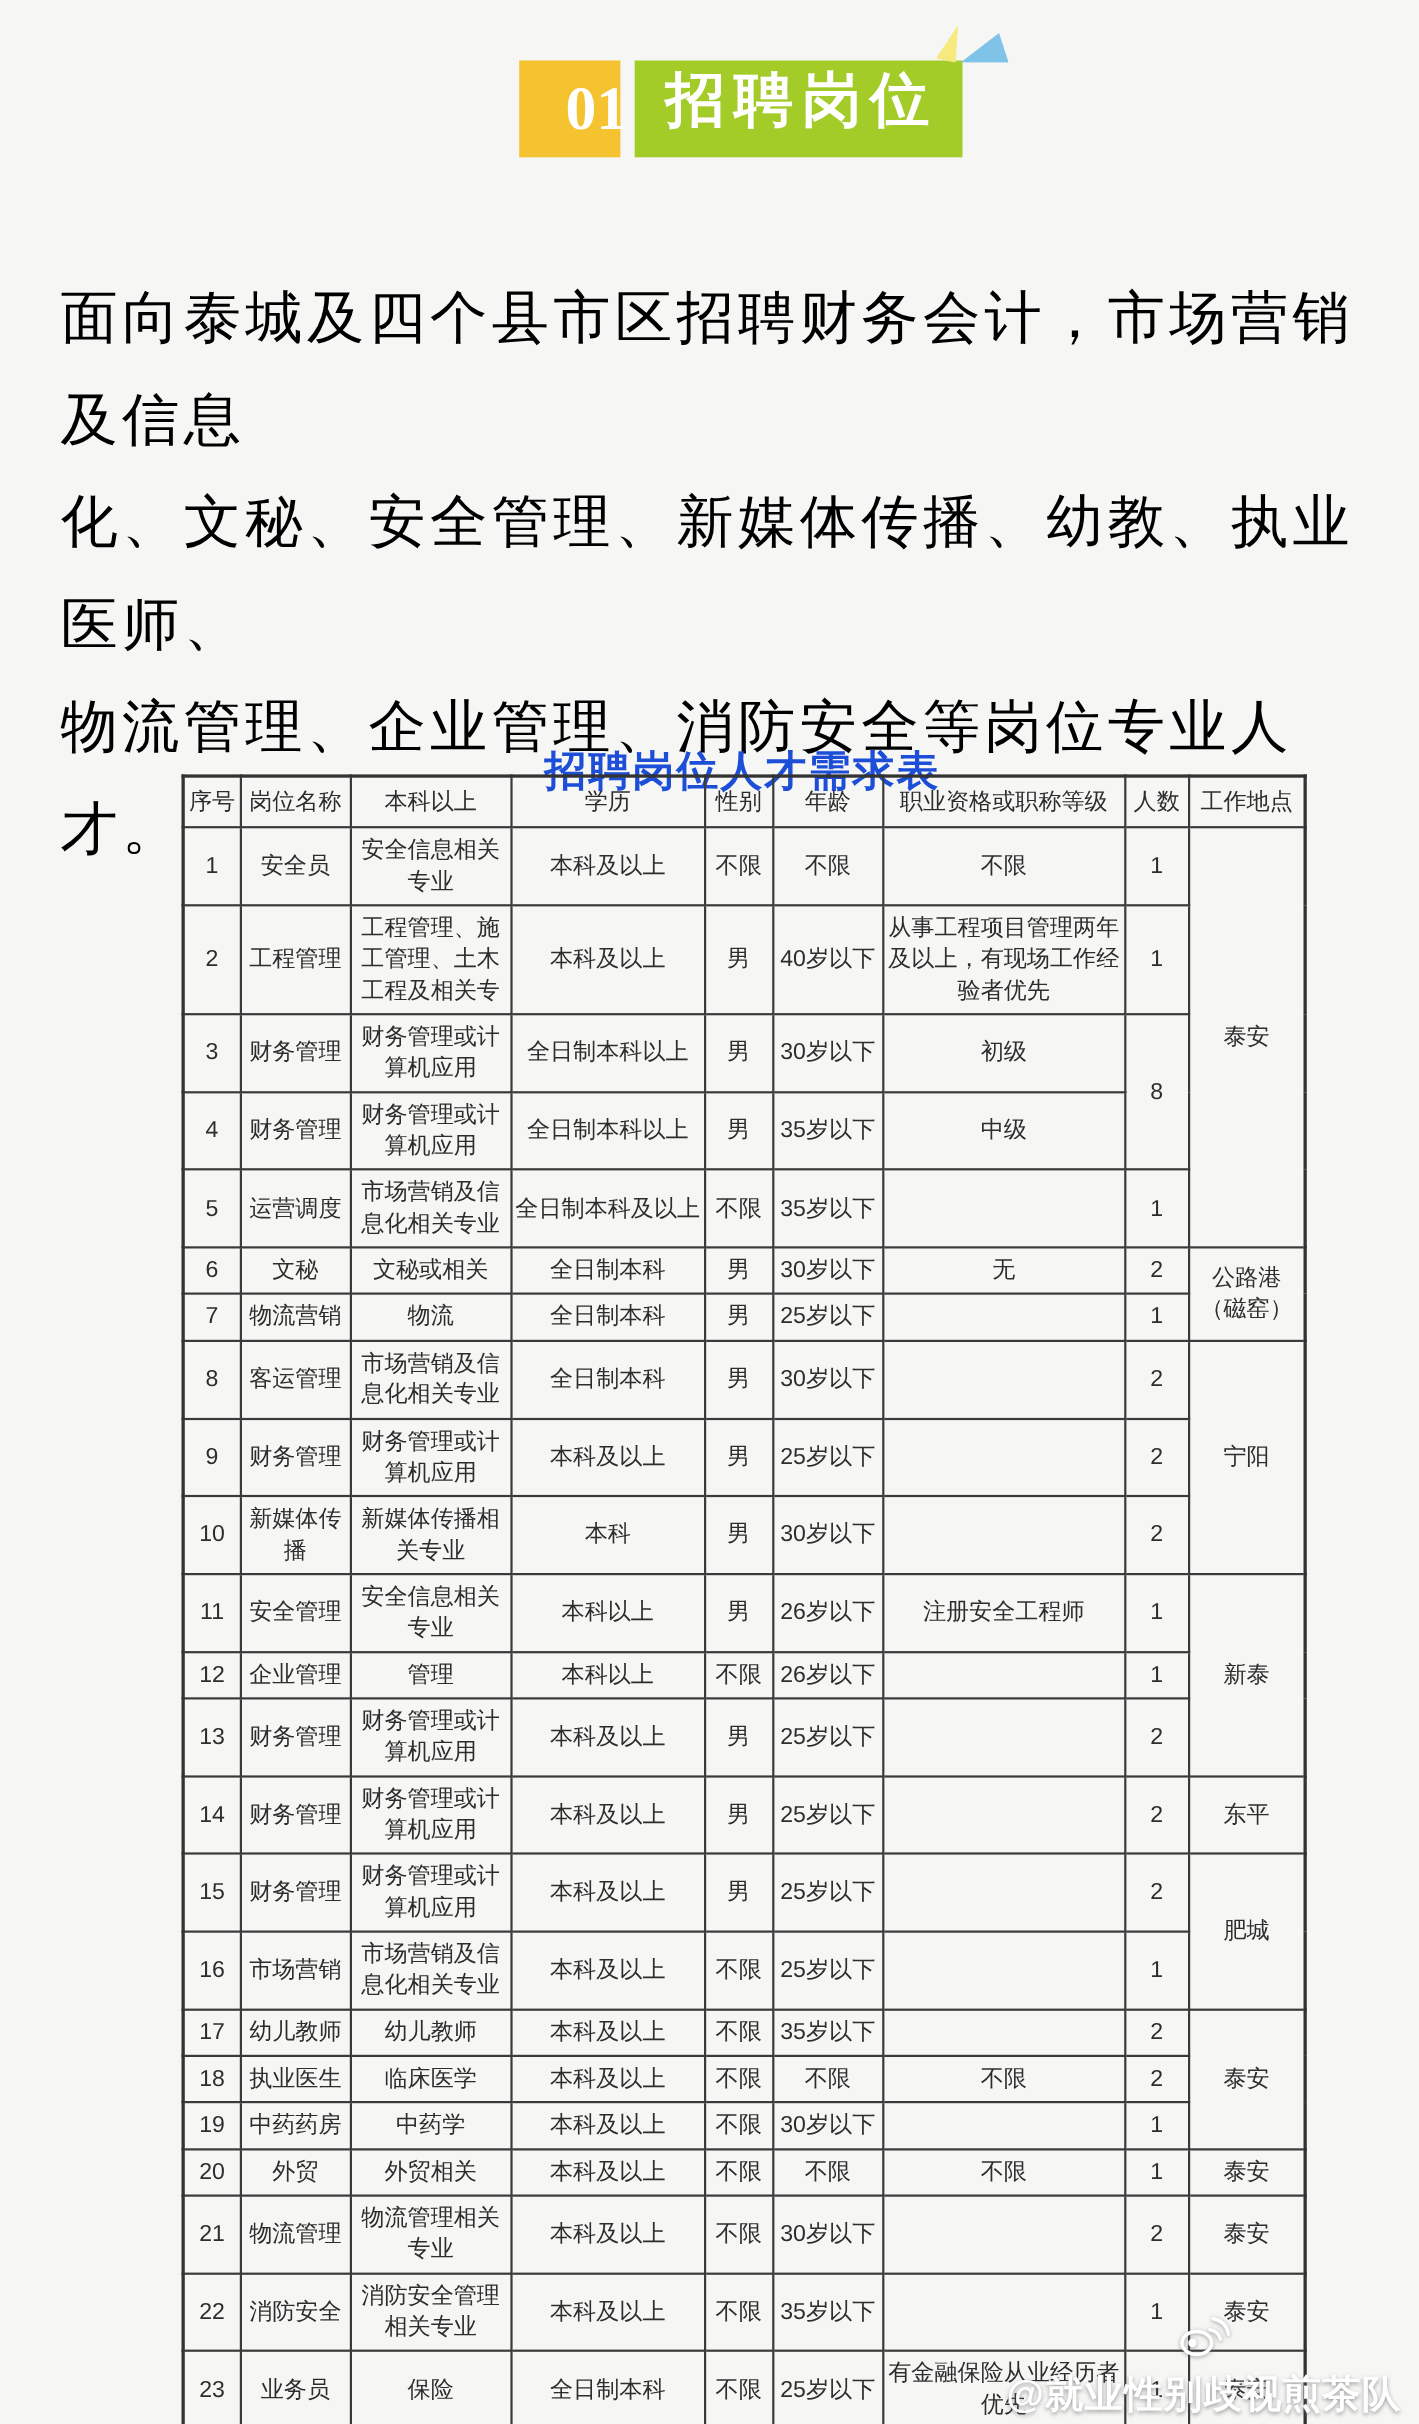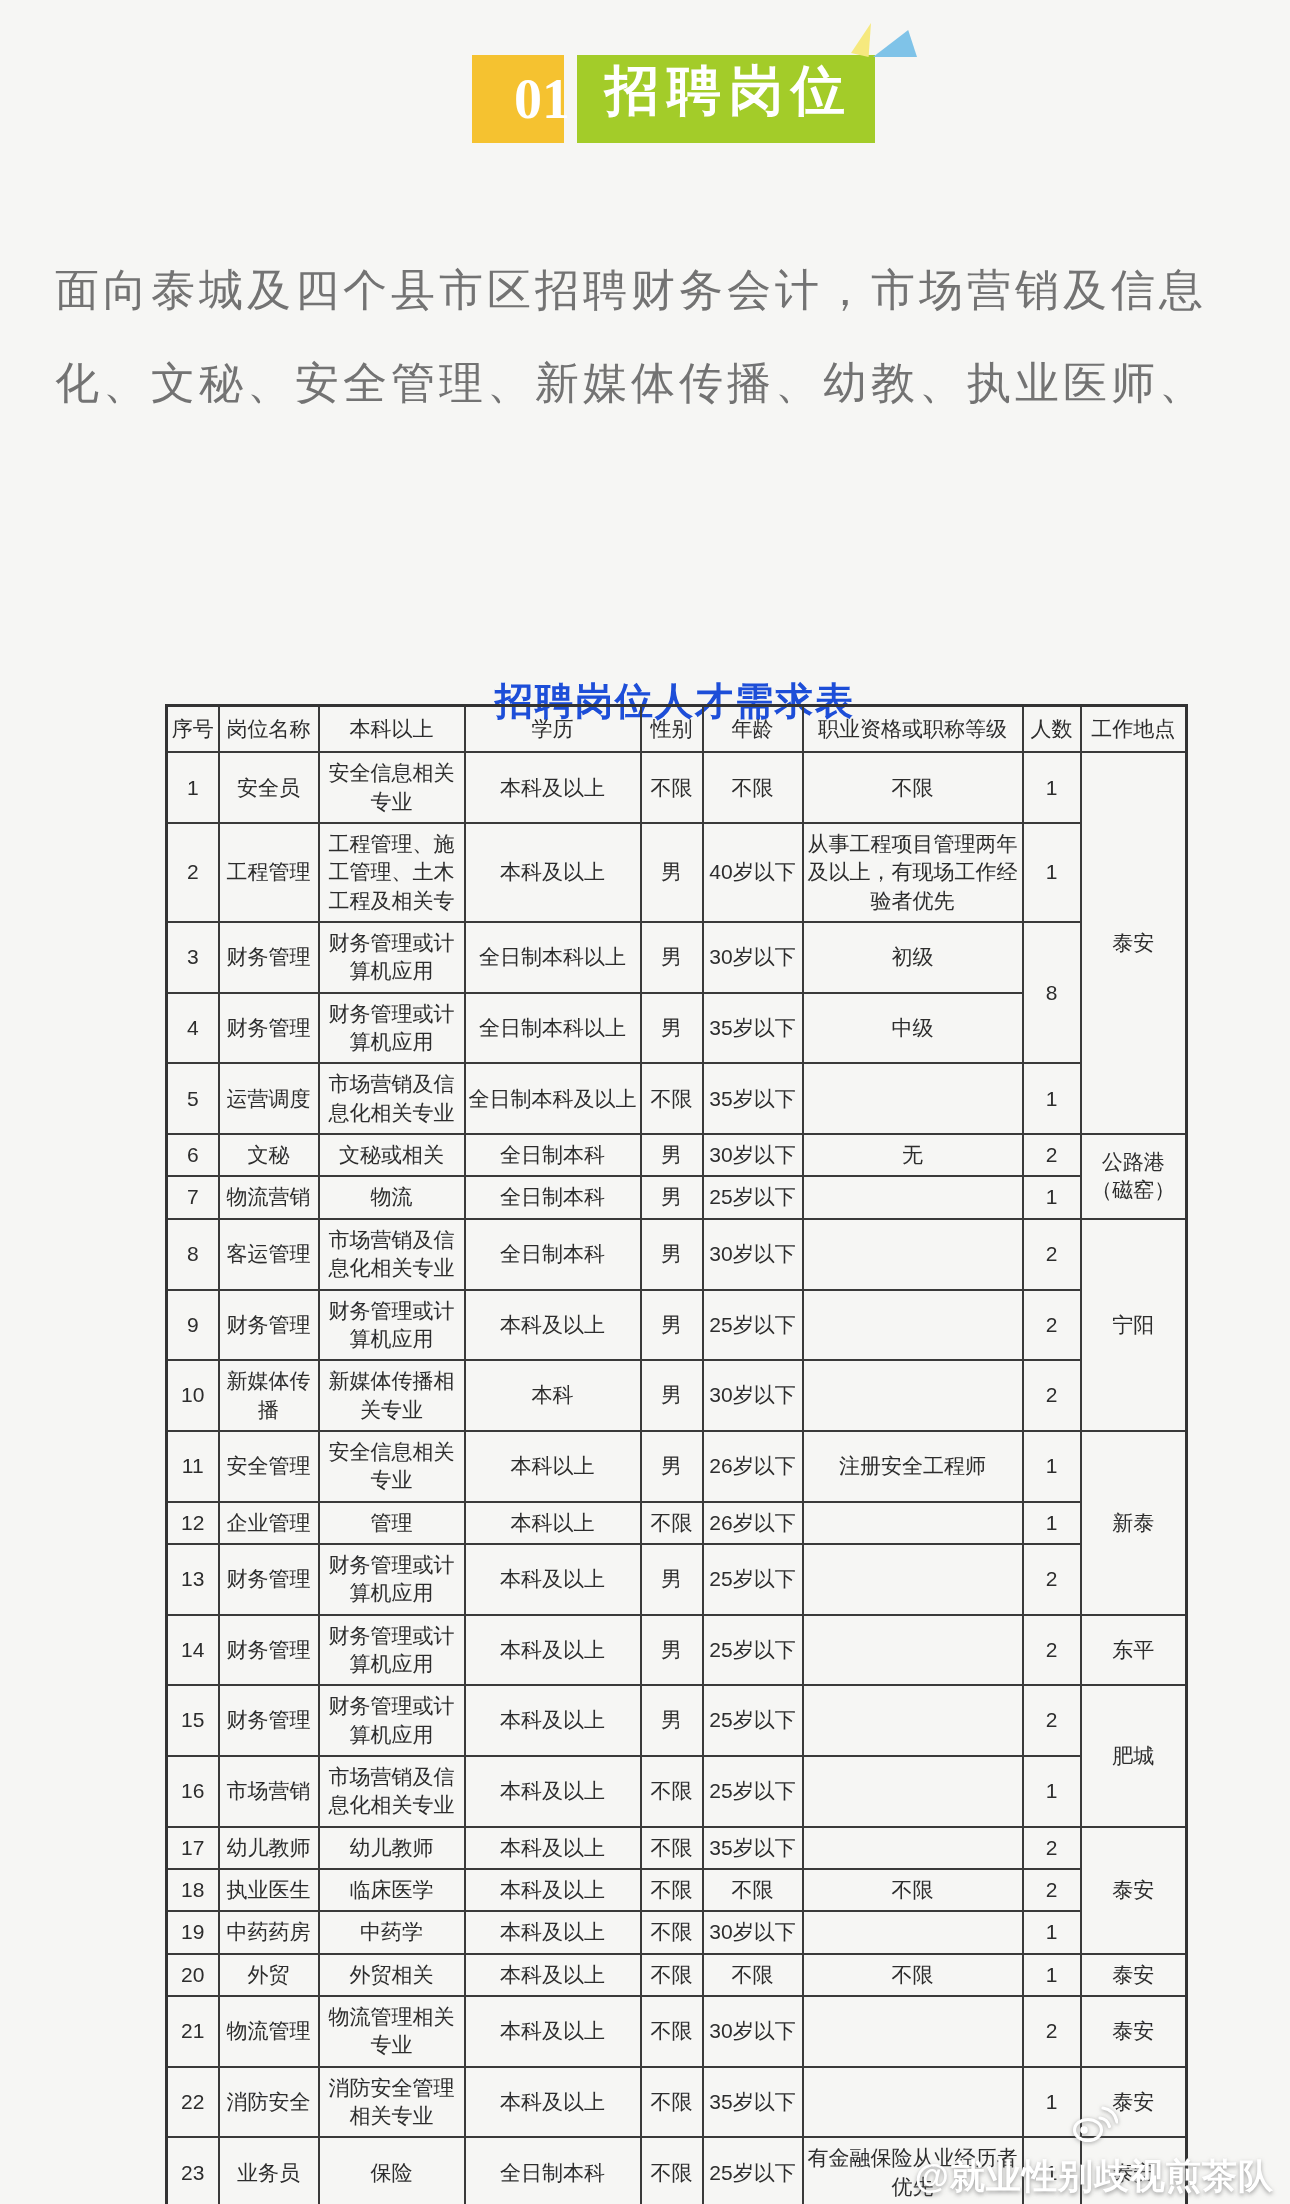--- a/index.html
+++ b/index.html
@@ -68,22 +68,22 @@
     clip-path: polygon(0 100%, 80% 0, 100% 100%);
     margin-left: 2px;
   }
 
   
   .intro {
     position: absolute;
     top: 243px;
     left: 55px;
     width: 1190px;
-    color: #737373;
-    font-size: 44px;
+    color: #000000;
+    font-size: 52px;
     letter-spacing: 4px;
     line-height: 93px;
   }
 
   
   .table-title {
     position: absolute;
     top: 676px;
     left: 165px;
     width: 1020px;
@@ -149,20 +149,21 @@
       <div class="corner-deco">
         <div class="tri-yellow"></div>
         <div class="tri-blue"></div>
       </div>
     </div>
   </div>
 
   <div class="intro">
     <div>面向泰城及四个县市区招聘财务会计，市场营销及信息</div>
     <div>化、文秘、安全管理、新媒体传播、幼教、执业医师、</div>
+    <div>物流管理、企业管理、消防安全等岗位专业人才。</div>
   </div>
 
   <div class="table-title">招聘岗位人才需求表</div>
 
   <table class="req">
     <colgroup>
       <col style="width:52px">
       <col style="width:100px">
       <col style="width:146px">
       <col style="width:176px">

